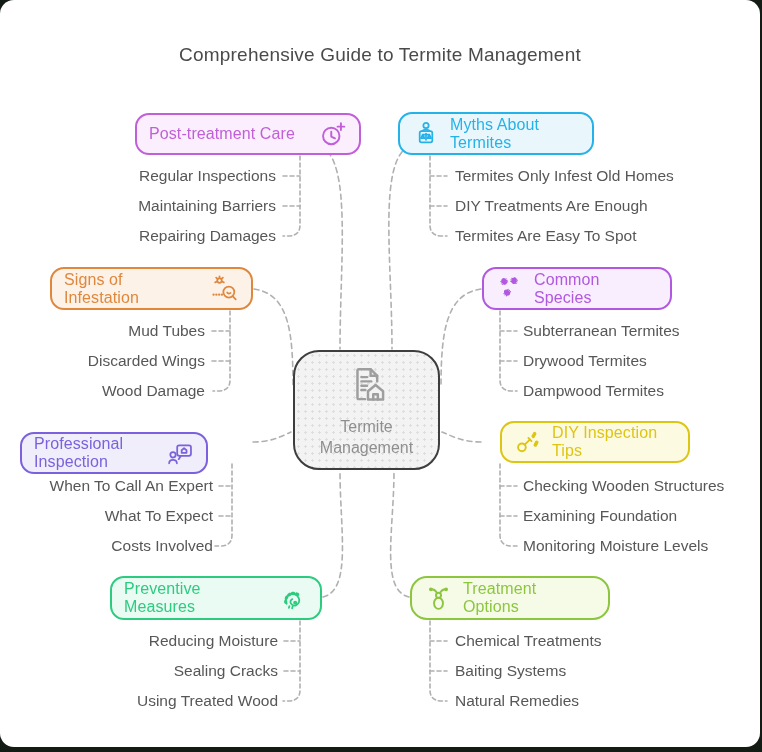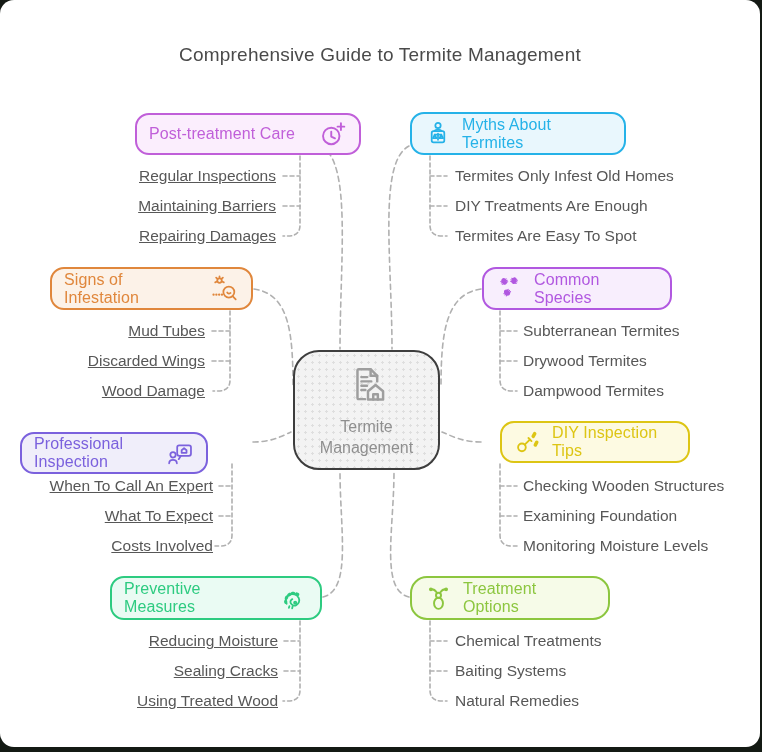--- a/index.html
+++ b/index.html
@@ -26,21 +26,21 @@
     padding:0 12px;font-size:16px;font-weight:500;letter-spacing:.1px;
   }
   .node.right{flex-direction:row;}
   .node .nicon{display:flex;align-items:center;color:var(--c);}
   .node.right .nlabel{margin-left:10px;}
   .node.left .nlabel{margin-right:10px;}
   .child{
     position:absolute;height:22px;line-height:22px;
     font-size:15.5px;color:#575757;white-space:nowrap;
   }
-  .child.r{text-align:left;text-decoration:underline;}
+  .child.r{text-align:left;}
   .center-node{
     position:absolute;left:293px;top:350px;width:147px;height:120px;box-sizing:border-box;
     border:2.5px solid #3d3d3d;border-radius:26px;background:#f3f3f3;
     background-image:radial-gradient(#dedede 1px,transparent 1.2px);
     background-size:7px 7px;
     display:flex;flex-direction:column;align-items:center;justify-content:center;
   }
   .center-node .clabel{
     font-size:16px;color:#8f8f8f;text-align:center;line-height:21px;margin-top:4px;
   }
@@ -120,21 +120,21 @@
         <circle cx="10" cy="13.3" r="7.3"></circle>
         <path d="M10 9.6v4.2l3.3 1.6"></path>
         <path d="M18.6 2v6M15.6 5h6"></path>
       </svg>
     </span>
   </div>
   <div class="child r" style="right:484px;top:165px;">Regular Inspections</div>
   <div class="child r" style="right:484px;top:195px;">Maintaining Barriers</div>
   <div class="child r" style="right:484px;top:225px;">Repairing Damages</div>
 
-  <div class="node right" style="left: 410px; top: 112px; width: 216px; height: 43px; --c: #25b2e8; --bg: #e9f7fd;">
+  <div class="node right" style="left: 398px; top: 112px; width: 196px; height: 43px; --c: #25b2e8; --bg: #e9f7fd;">
     <span class="nicon">
       <svg width="28" height="28" viewBox="0 0 24 24" fill="none" stroke="currentColor" stroke-width="1.5" stroke-linecap="round" stroke-linejoin="round">
         <circle cx="12" cy="4.7" r="2.3"></circle>
         <path d="M9 9.3c1-1.5 5-1.5 6 0"></path>
         <rect x="6.6" y="9.6" width="10.8" height="9.6" rx="1.6"></rect>
         <path d="M12 11.6v5.4M9.2 12.6h5.6"></path>
         <path d="M9.2 12.6l-1.5 3h3zM14.8 12.6l-1.5 3h3z"></path>
       </svg>
     </span>
     <span class="nlabel">Myths About Termites</span>

